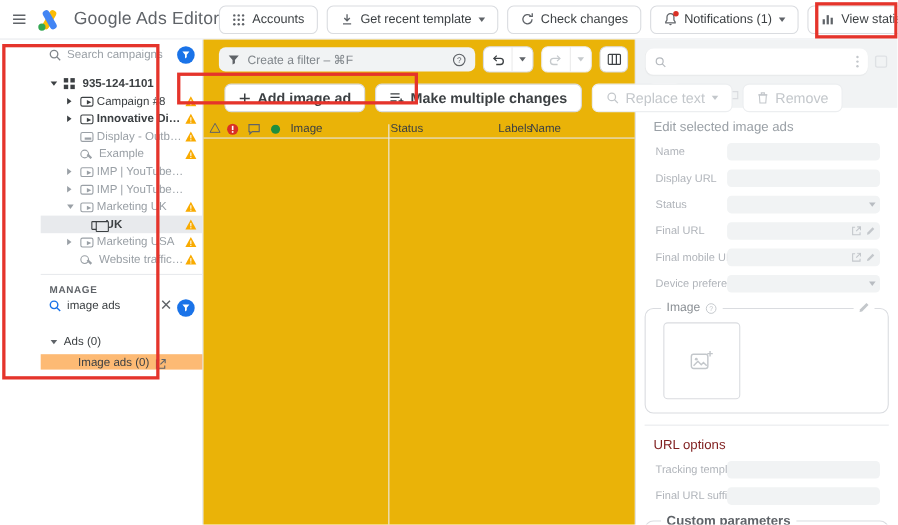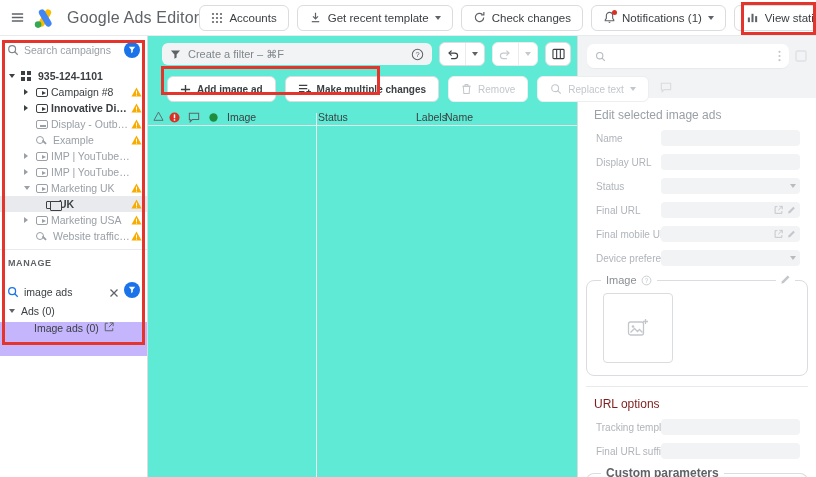--- a/index.html
+++ b/index.html
@@ -16,21 +16,21 @@
   .topbar-buttons { display:flex; gap:8px; margin-left:auto; margin-right:4px; align-items:center; }
   .tb-btn { display:inline-flex; align-items:center; gap:6px; height:26px; padding:0 11px;
     border:1px solid #dadce0; border-radius:6px; background:#fff; font-size:11.5px; color:#3c4043;
     white-space:nowrap; cursor:pointer; }
   .caret { width:0; height:0; border-left:3.5px solid transparent; border-right:3.5px solid transparent;
     border-top:4px solid #5f6368; display:inline-block; }
   .bell-wrap { position:relative; display:inline-flex; }
   .bell-dot { position:absolute; top:-1px; right:-1px; width:5px; height:5px; border-radius:50%; background:#d93025; }
 
   
-  .body { display:flex; height:441px; }
+  .body { display:flex; height:441px;margin-left:37px; }
 
   
   .sidebar { width:148px; border-right:1px solid #dadce0; background:#fff; flex:none; font-size:10.5px; }
   .sb-search { height:28px; display:flex; align-items:center; gap:5px; padding:0 7px; }
   .sb-search input { flex:1; border:none; outline:none; font-size:10.5px; color:#3c4043; min-width:0;
     font-family:"Liberation Sans",sans-serif; background:transparent; }
   .sb-search input::placeholder { color:#9aa0a6; }
   .filter-circle { width:16px; height:16px; border-radius:50%; background:#1a73e8; flex:none;
     display:flex; align-items:center; justify-content:center; cursor:pointer; }
   .tree { margin-top:4px; }
@@ -59,43 +59,43 @@
     background:currentColor; transform:rotate(45deg); }
   .icon-adgroup { width:10px; height:8px; border:1.2px solid currentColor; border-radius:1px; margin-top:2px; }
   .icon-adgroup::before { content:""; position:absolute; left:3px; top:-1px; width:10px; height:8px;
     border:1.2px solid currentColor; border-radius:1px; background:#fff; }
   .tree-row.selected .icon-adgroup::before { background:#e8eaed; }
   .tree-label { flex:1; white-space:nowrap; overflow:hidden; text-overflow:ellipsis; padding-left:3px; }
   .warn { width:12px; flex:none; display:flex; justify-content:flex-end; }
   .warn.hidden { visibility:hidden; }
   .sb-divider { border-top:1px solid #e8eaed; margin-top:5px; }
   .manage-label { font-size:9px; font-weight:bold; color:#5f6368; letter-spacing:.6px; padding:8px 0 4px 8px; }
-  .manage-search { height:26px; display:flex; align-items:flex-end; gap:5px; padding:0 7px; }
+  .manage-search { height:26px; display:flex; align-items:flex-start; gap:5px; padding:0 7px; }
   .manage-search input { flex:1; border:none; outline:none; font-size:10.5px; color:#3c4043; min-width:0;
     font-family:"Liberation Sans",sans-serif; background:transparent; }
   .ads-group { display:flex; align-items:center; height:18px; padding-left:9px; margin-top:4px; cursor:pointer; }
-  .ads-item { display:flex; align-items:flex-start; gap:5px; height:34px; padding-left:34px;
-    background:#c4b5fd; margin-top:2px; color:#3c4043; cursor:pointer; }
+  .ads-item { display:flex; align-items:flex-end; gap:5px; height:14px; padding-left:34px;
+    background:#fdba74; margin-top:2px; color:#3c4043; cursor:pointer; }
 
   
-  .middle { flex:1; position:relative; background:#5eead4; min-width:0; }
+  .middle { flex:1; position:relative; background:#eab308; min-width:0; }
   .filter-row { display:flex; align-items:center; gap:7px; padding:6px 6px 4px 14px; }
   .filter-pill { flex:1; max-width:292px; height:22px; background:#f1f3f4; border-radius:6px;
     display:flex; align-items:center; gap:7px; padding:0 8px; cursor:text; }
   .filter-pill .ph { flex:1; font-size:11px; color:#80868b; white-space:nowrap; overflow:hidden; }
   .icon-group { display:inline-flex; align-items:center; height:24px; border:1px solid #dadce0;
     border-radius:6px; background:#fff; }
   .icon-group .seg { display:flex; align-items:center; justify-content:center; height:100%; padding:0 6px; cursor:pointer; }
   .icon-group .seg + .seg { border-left:1px solid #ececec; }
   .icon-group.disabled { border-color:#ececee; }
   .sq-btn { width:26px; height:24px; border:1px solid #dadce0; border-radius:6px; background:#fff;
     display:flex; align-items:center; justify-content:center; cursor:pointer; }
   .btn-row { display:flex; align-items:center; gap:9px; padding:6px 6px 8px 19px; }
   .act-btn { display:inline-flex; align-items:center; gap:6px; height:26px; padding:0 12px;
-    border:1px solid #dadce0; border-radius:6px; background:#fff; font-size:10px; font-weight:bold;
+    border:1px solid #dadce0; border-radius:6px; background:#fff; font-size:13px; font-weight:bold;
     color:#3c4043; white-space:nowrap; cursor:pointer;justify-content:flex-end; }
   .act-btn.disabled { color:#c3c7cb; border-color:#eceef0; font-weight:normal; cursor:default; }
   .grid-header { position:relative; height:16px; border-bottom:1px solid #e3e5e8; font-size:10.5px; color:#3c4043; }
   .gh { position:absolute; top:1px; }
   .col-sep { position:absolute; left:168px; top:77px; bottom:0; width:1px; background:#ececec; }
 
   
   .rightpanel { width:239px; flex:none; border-left:1px solid #dadce0; background:#fff;
     display:flex; flex-direction:column; font-size:10.5px; }
   .rp-top { background:#f1f3f4; padding:8px 9px 0 9px; }
@@ -478,33 +478,33 @@
           <span>Add image ad</span>
         </button>
         <button class="act-btn">
           <svg width="13" height="12" viewBox="0 0 14 13">
               <path d="M1 2.5h9M1 6h9M1 9.5h6" stroke="#3c4043" stroke-width="1.4"></path>
               <path d="M11.5 7v5M9 9.5h5" stroke="#3c4043" stroke-width="1.4"></path>
             </svg>
           <span>Make multiple changes</span>
         </button>
         <button class="act-btn disabled">
+          <svg width="12" height="12" viewBox="0 0 14 14">
+              <circle cx="6" cy="6" r="4" stroke="#c3c7cb" stroke-width="1.3" fill="none"></circle>
+              <path d="M9 9l3.5 3.5" stroke="#c3c7cb" stroke-width="1.3"></path>
+            </svg>
+          <span>Replace text</span>
+          <span class="caret" style="border-top-color:#c3c7cb"></span>
+        </button>
+        <button class="act-btn disabled">
           <svg width="11" height="12" viewBox="0 0 12 13">
               <path d="M2.5 3.5h7l-.6 8H3.1z" stroke="#c3c7cb" stroke-width="1.1" fill="none"></path>
               <path d="M1.5 3.5h9M4.5 3V1.5h3V3" stroke="#c3c7cb" stroke-width="1.1" fill="none"></path>
             </svg>
           <span>Remove</span>
-        </button>
-        <button class="act-btn disabled">
-          <svg width="12" height="12" viewBox="0 0 14 14">
-              <circle cx="6" cy="6" r="4" stroke="#c3c7cb" stroke-width="1.3" fill="none"></circle>
-              <path d="M9 9l3.5 3.5" stroke="#c3c7cb" stroke-width="1.3"></path>
-            </svg>
-          <span>Replace text</span>
-          <span class="caret" style="border-top-color:#c3c7cb"></span>
         </button>
       </div>
 
       <div class="grid-header">
         <span class="gh" style="left:5px">
           <svg width="11" height="10" viewBox="0 0 24 22">
               <path d="M2 20.5h20L12 2.5z" fill="none" stroke="#5f6368" stroke-width="2"></path>
             </svg>
         </span>
         <span class="gh" style="left:21px;top:2px">

